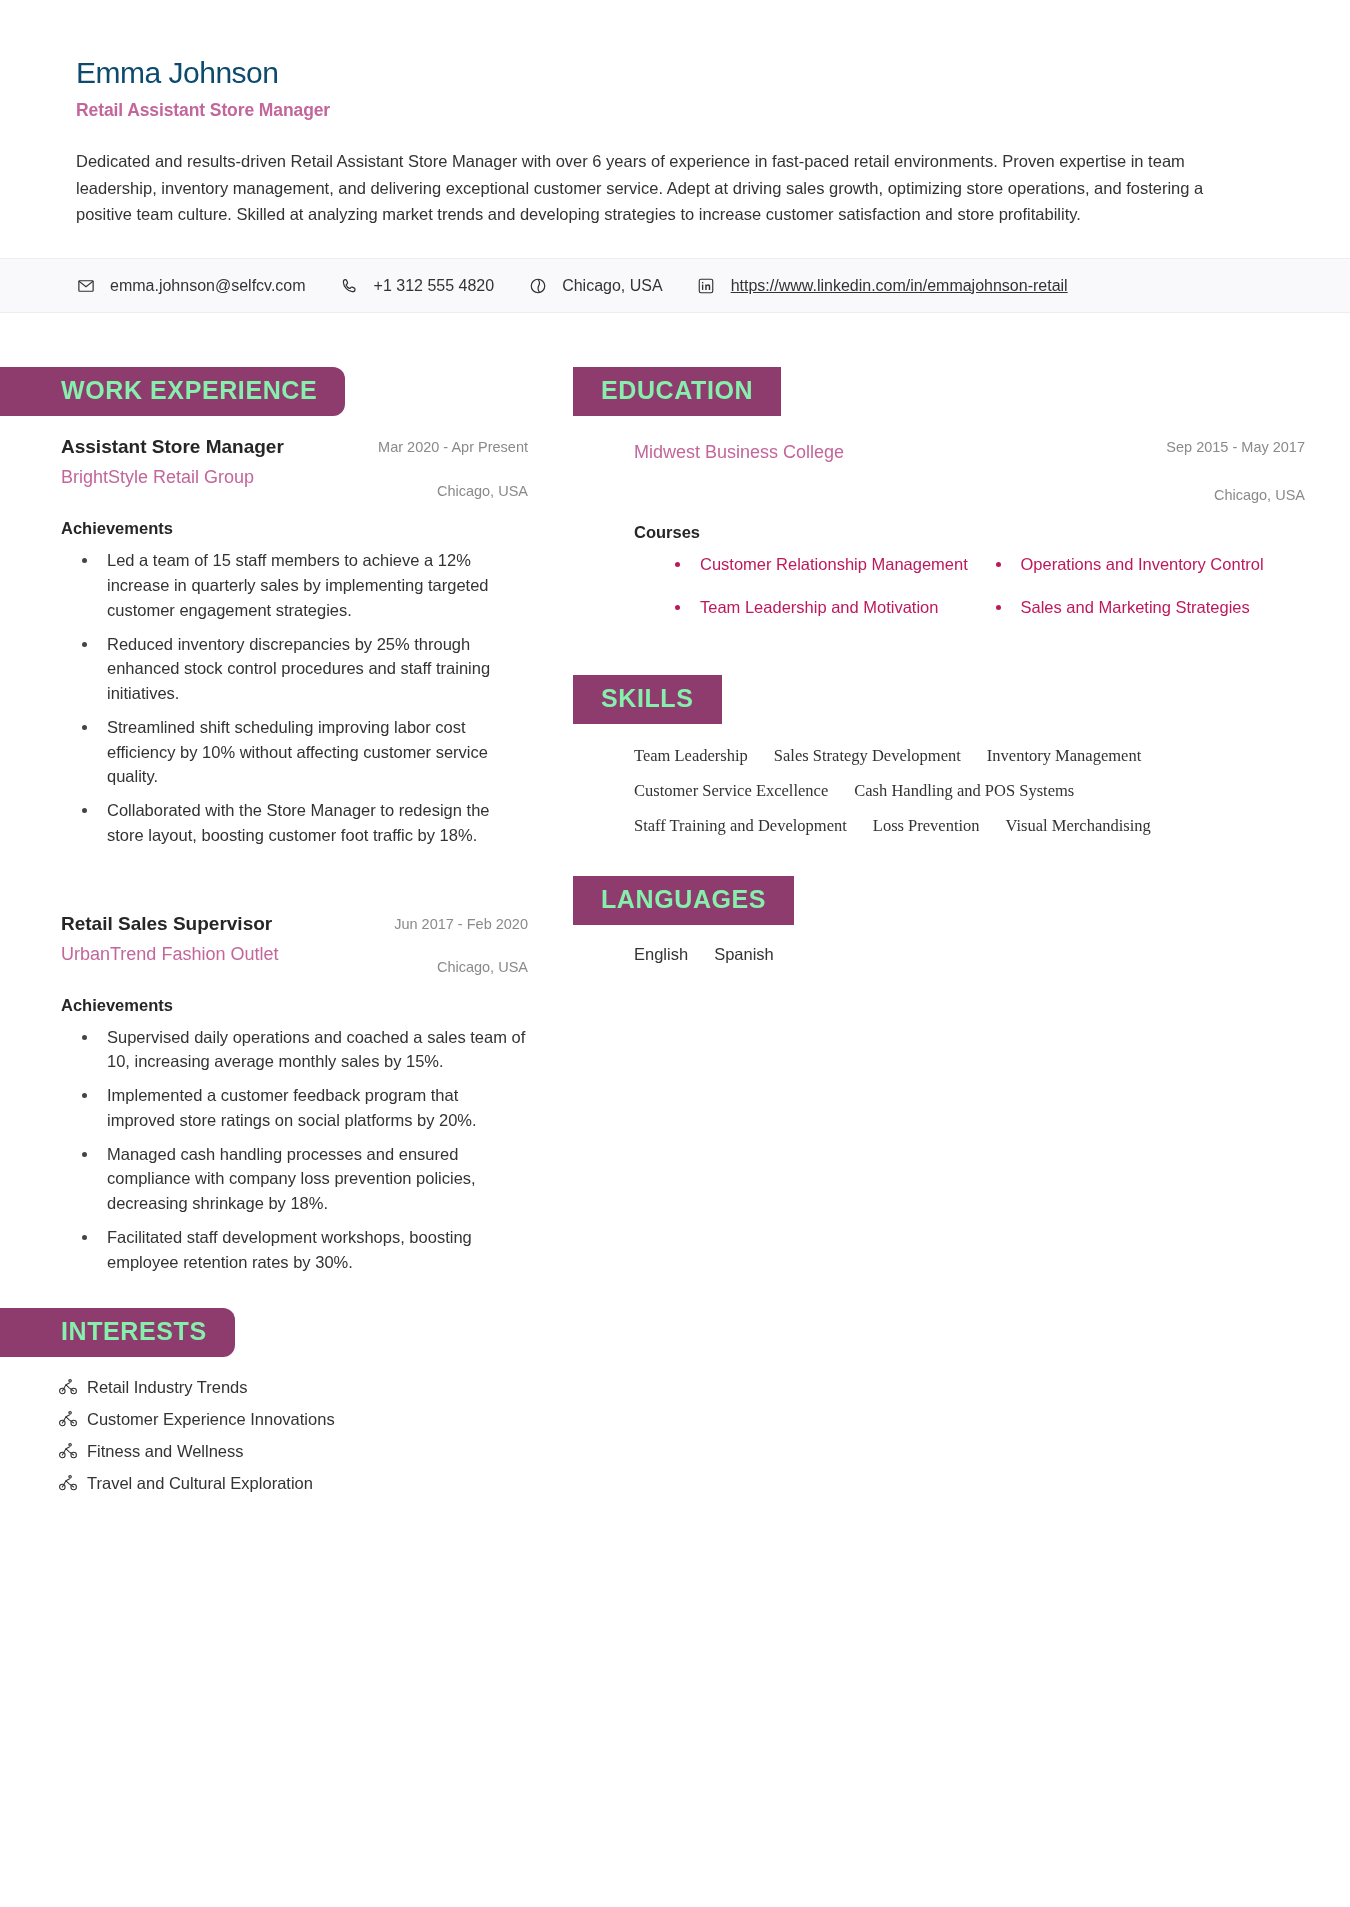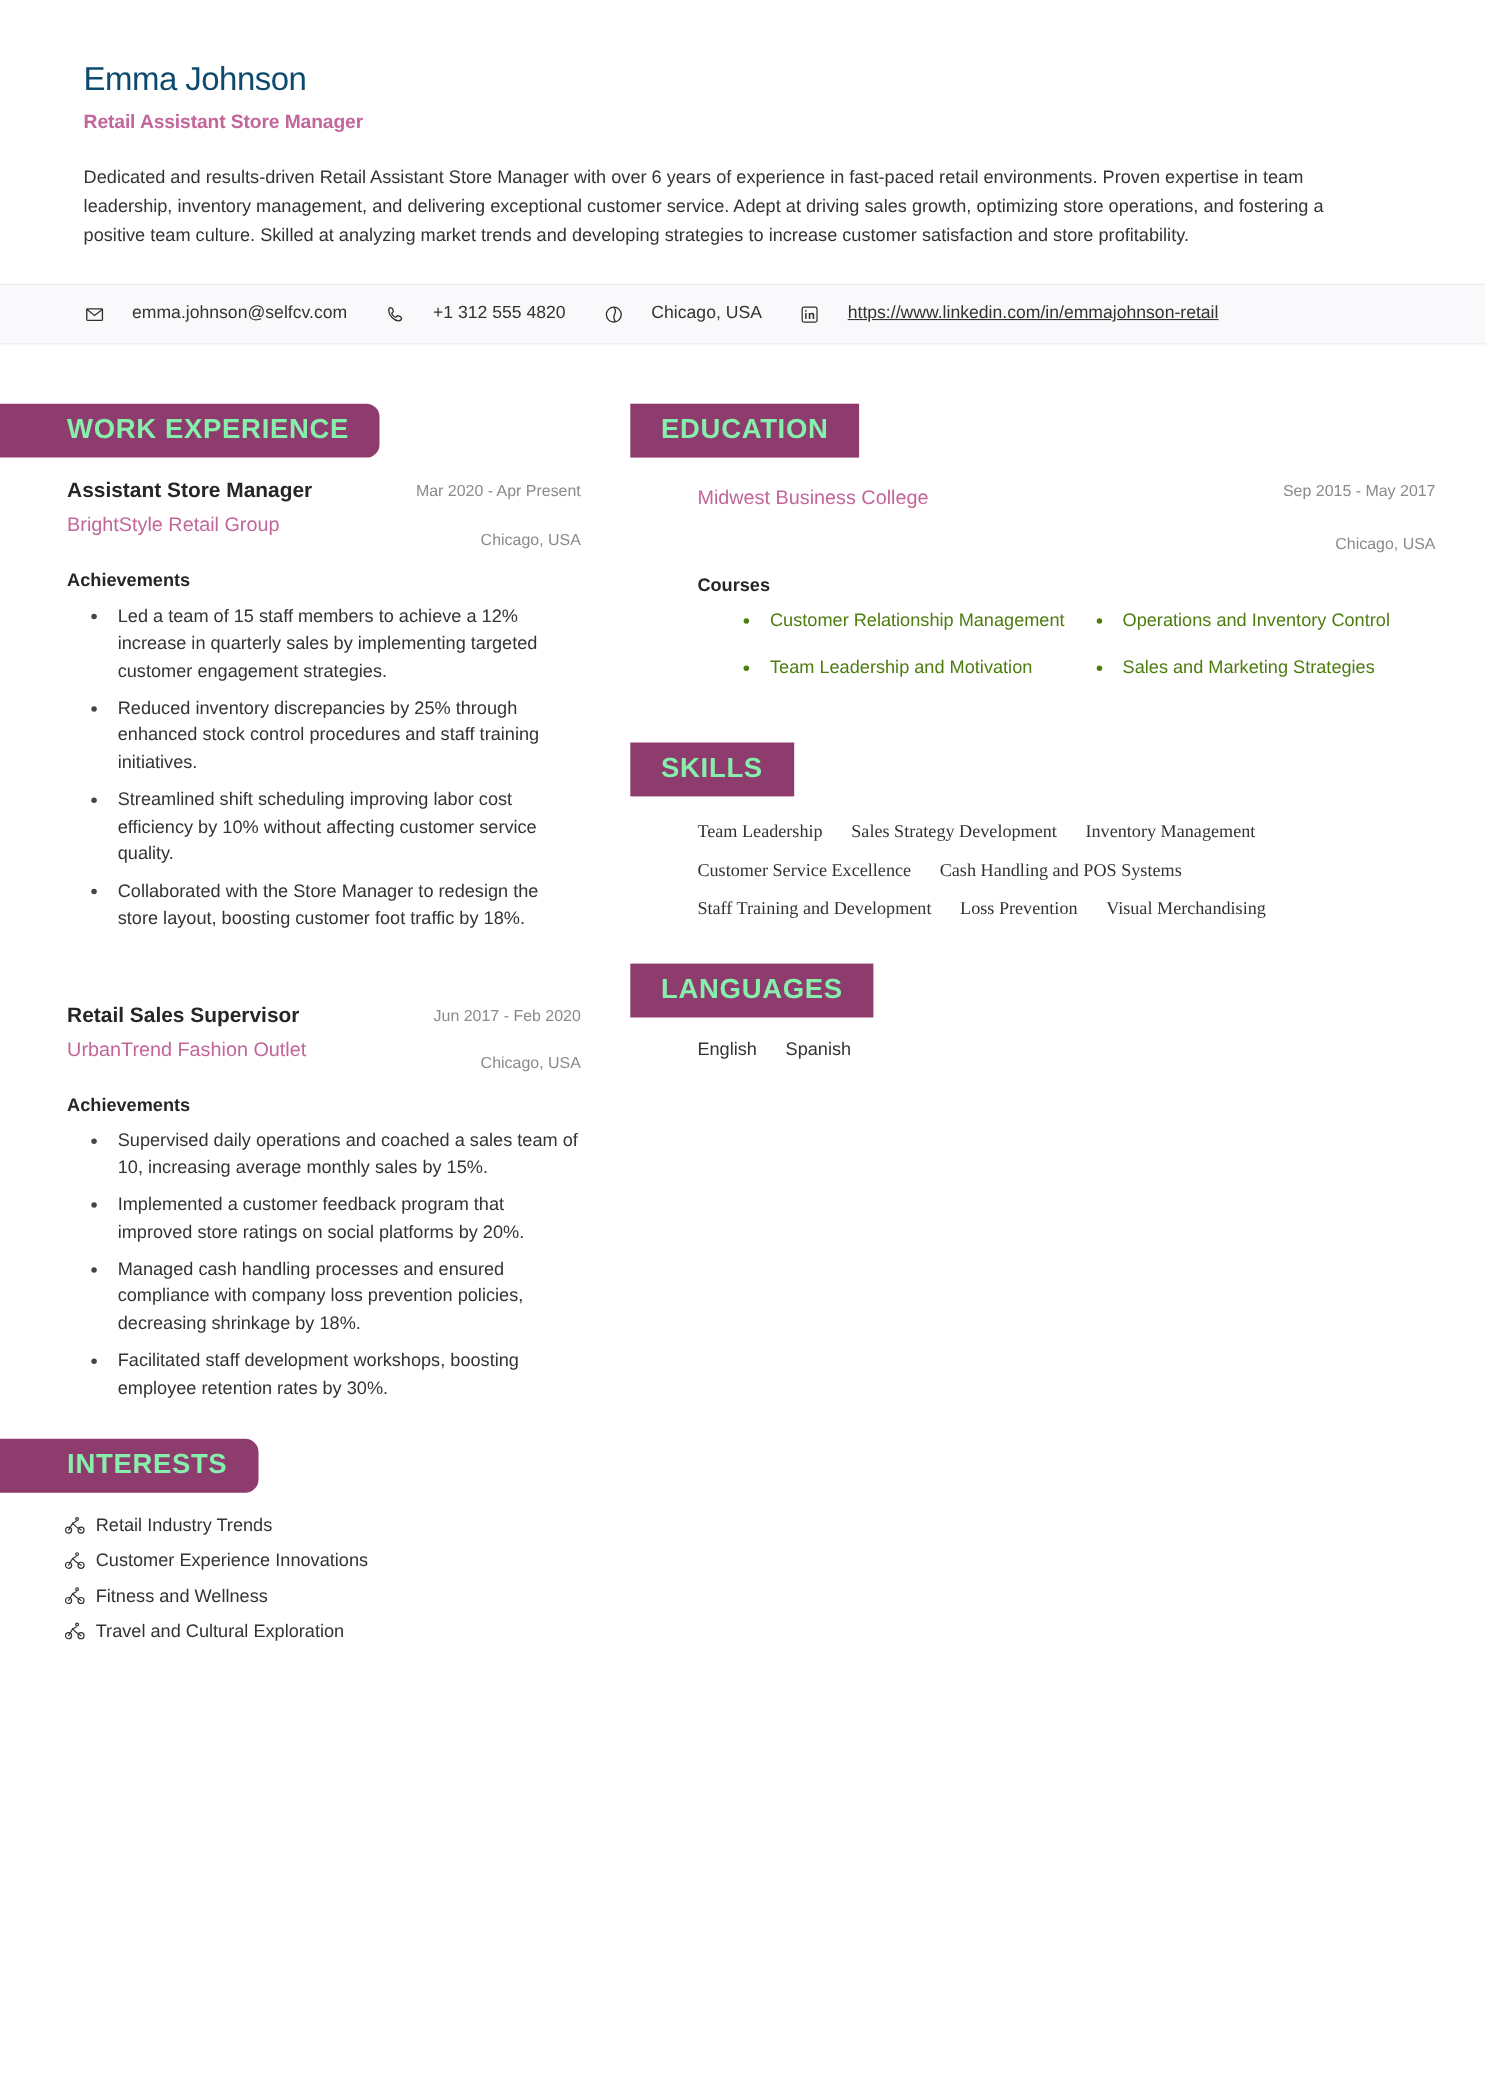--- a/index.html
+++ b/index.html
@@ -49,21 +49,22 @@
     border-top: 1px solid #ececf1;
     border-bottom: 1px solid #ececf1;
     padding: 17px 76px;
     display: flex;
     align-items: center;
     gap: 34px;
     flex-wrap: wrap;
   }
   .contact-item {
     display: flex;
-    gap: 25px;
+    align-items: center;
+    gap: 15px;
     font-size: 16px;
     color: #333;
     white-space: nowrap;
   }
   .contact-item a { color:#333; }
   .ci-icon { display:flex; align-items:center; justify-content:center; width:19px; height:19px; color:#2f2f2f; }
   .ci-icon svg { width: 18px; height: 18px; display:block; }
 
   
   .body-grid {
@@ -158,21 +159,21 @@
     display: grid;
     grid-template-columns: 1fr 1fr;
     column-gap: 8px;
     row-gap: 0px;
     margin-top: 10px;
     padding-left: 38px;
   }
   .courses-grid li {
     font-size: 16.5px;
     line-height: 1.48;
-    color: #4d7c0f;
+    color: #be185d;
     margin-bottom: 18px;
     padding-left: 8px;
     list-style: disc;
     margin-left: 0;
   }
   .courses-grid ul { list-style: disc; padding-left: 20px; margin:0;}
 
   
   .skills-wrap {
     display: flex;

